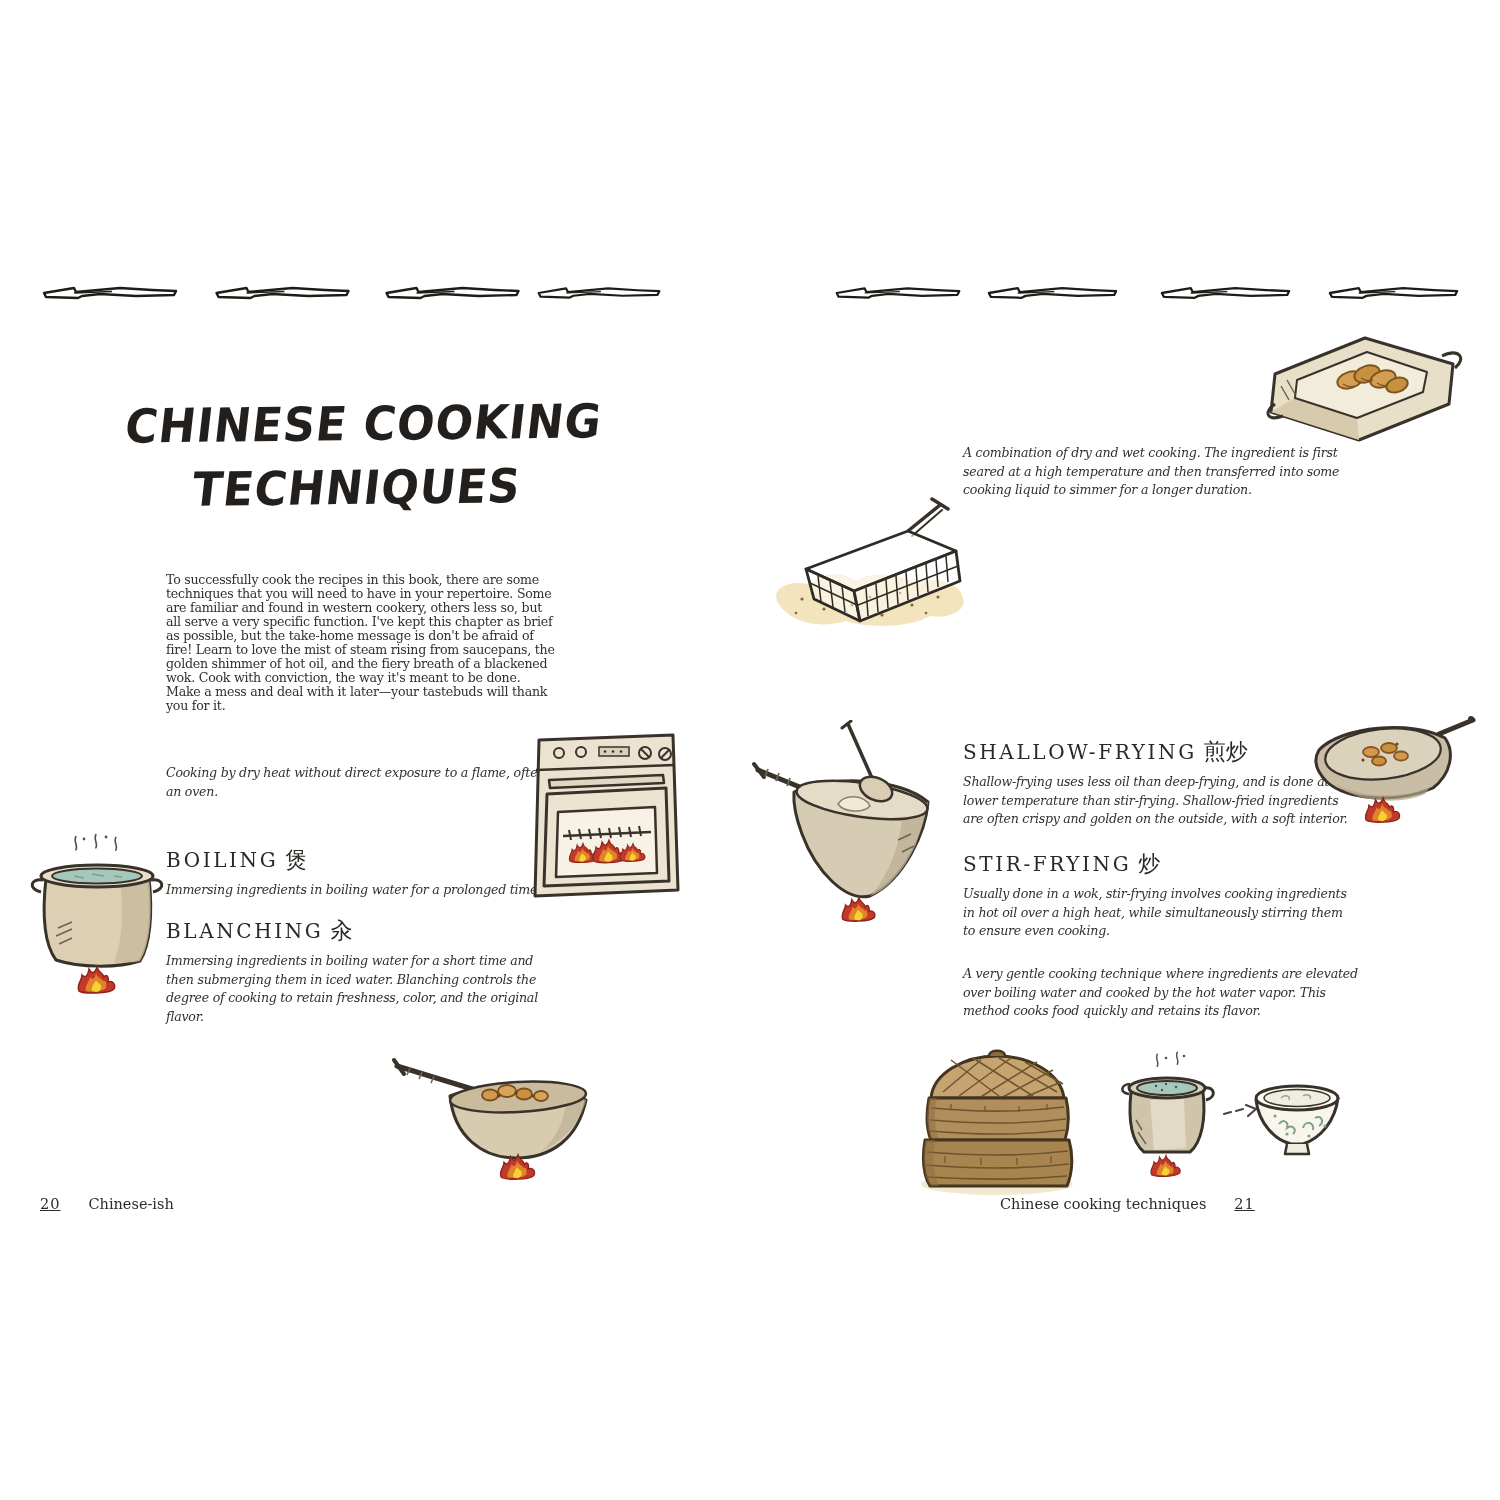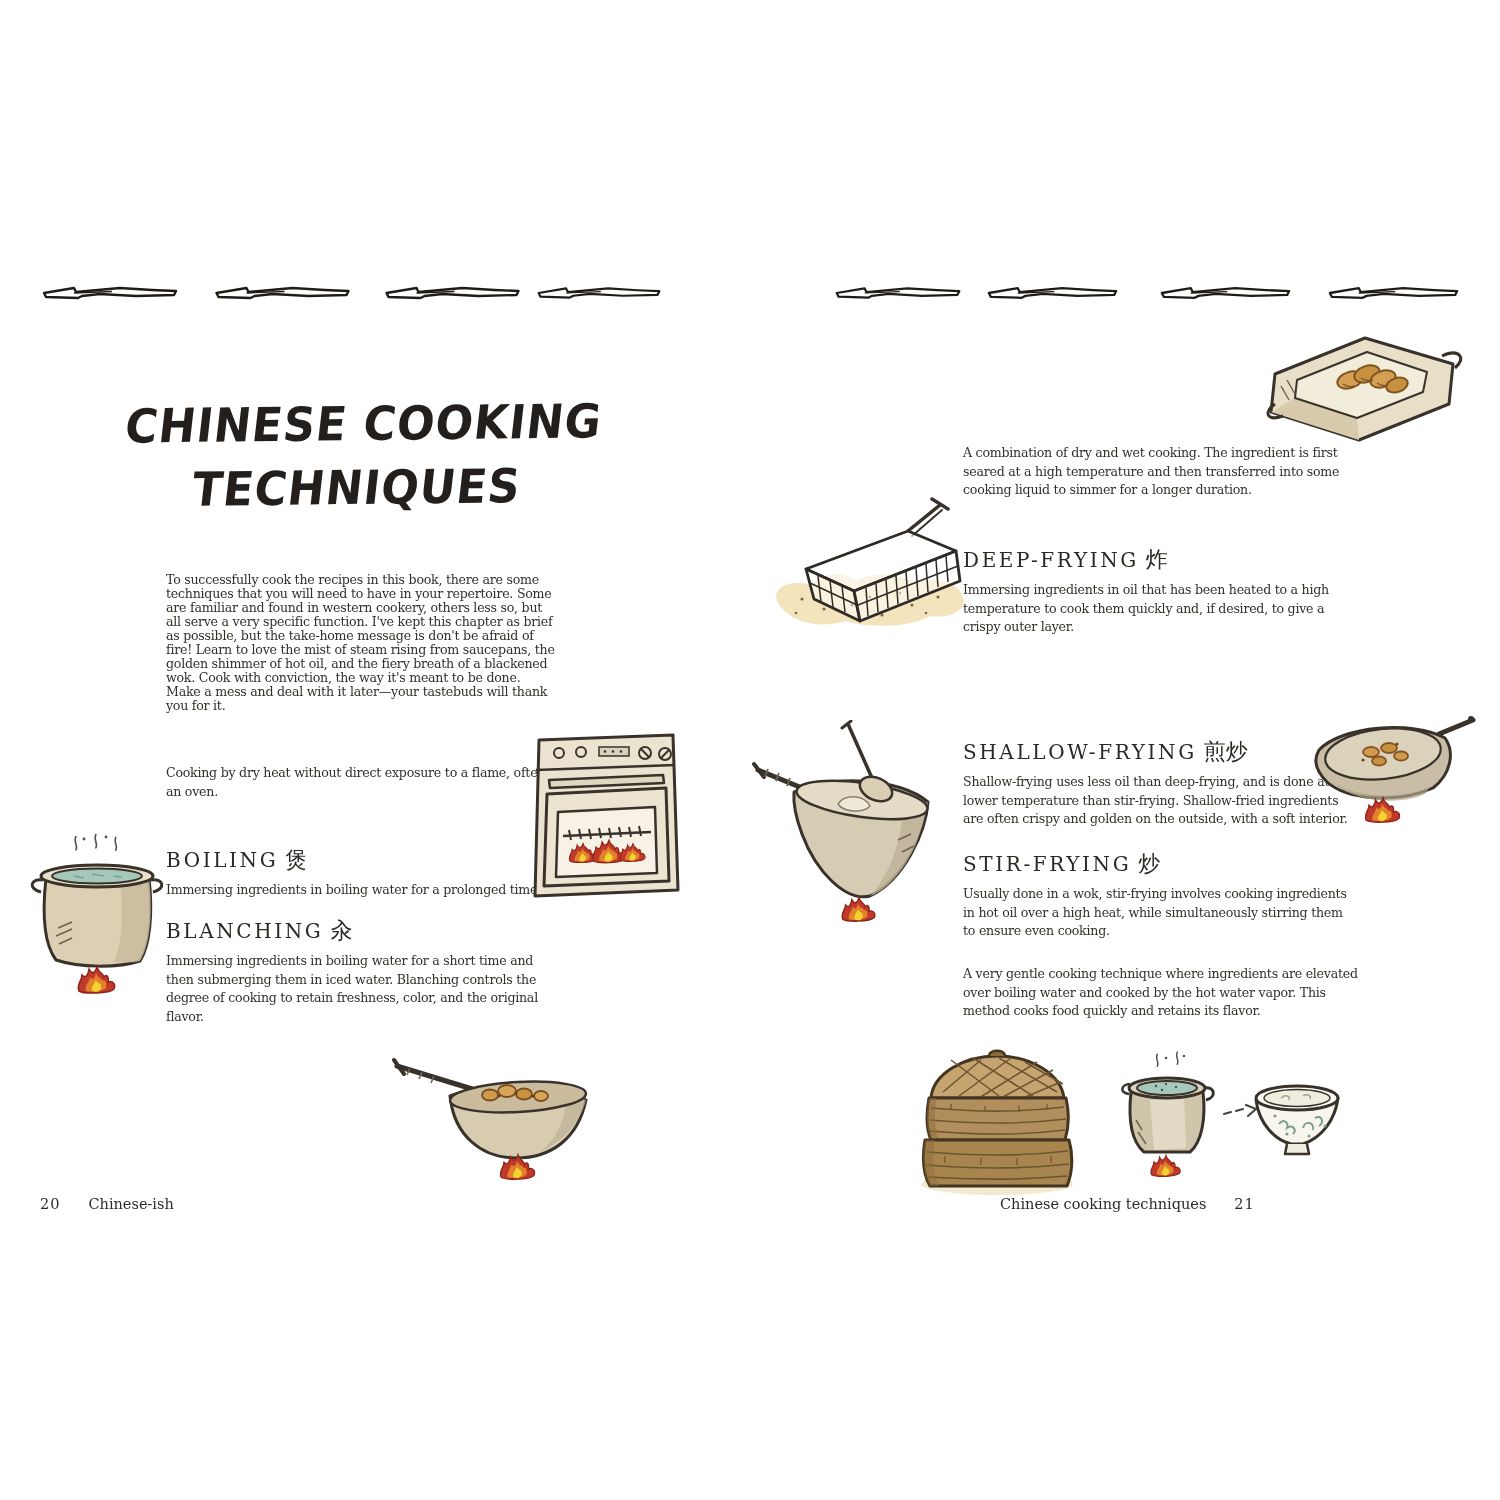--- a/index.html
+++ b/index.html
@@ -17,24 +17,24 @@
   }
   .intro{
     left:166px;top:573px;width:392px;
     font-size:12.6px;line-height:14px;letter-spacing:-0.25px;color:#33302a;
   }
   .section .sec-head{
     font-size:20px;letter-spacing:2.6px;color:#2c2823;white-space:nowrap;
   }
   .section .hanzi{font-size:22px;letter-spacing:0;margin-left:7px;}
   .section .sec-desc{
-    margin-top:6px;font-size:12.6px;line-height:18.5px;letter-spacing:-0.25px;color:#33302a;
+    margin-top:6px;font-size:12.6px;line-height:18.5px;letter-spacing:-0.25px;color:#33302a;font-style:italic;
   }
   .footer{font-size:14.5px;color:#2e2a25;}
-  .footer .pnum{letter-spacing:1px;}
+  .footer .pnum{letter-spacing:1px;text-decoration:underline;}
   .footer .ftitle{margin-left:28px;margin-top:40px;}
   .footer-right{}
   .footer-right .ftitle{margin-left:0;margin-right:28px;}
   svg{display:block;}
 </style>
 </head>
 <body>
 
 <div id="spread">
 
@@ -189,24 +189,20 @@
     <path d="M96,56 q6,4 12,2 M114,50 q6,4 12,2 M130,55 q6,4 11,2" stroke="#7e541f" stroke-width="1.4" fill="none"></path>
     <path d="M195,28 C212,20 220,30 208,40" fill="none" stroke="#38322b" stroke-width="3"></path>
     <path d="M36,88 C20,94 16,84 28,76" fill="none" stroke="#38322b" stroke-width="3"></path>
     <path d="M34,58 l8,14 M40,52 l8,14" stroke="#6f6452" stroke-width="1.5"></path>
   </svg>
 
   <div class="abs section" style="left:963px;top:438px;width:395px">
     <div class="sec-desc">A combination of dry and wet cooking. The ingredient is first seared at a high temperature and then transferred into some cooking liquid to simmer for a longer duration.</div>
   </div>
 
-  <div class="abs section" style="left:963px;top:545px;width:395px">
-    <div class="sec-head"><span>DEEP-FRYING</span><span class="hanzi">炸</span></div>
-    <div class="sec-desc">Immersing ingredients in oil that has been heated to a high temperature to cook them quickly and, if desired, to give a crispy outer layer.</div>
-  </div>
 
 
   <div class="abs section" style="left:963px;top:737px;width:395px">
     <div class="sec-head"><span>SHALLOW-FRYING</span><span class="hanzi">煎炒</span></div>
     <div class="sec-desc">Shallow-frying uses less oil than deep-frying, and is done at a lower temperature than stir-frying. Shallow-fried ingredients are often crispy and golden on the outside, with a soft interior.</div>
   </div>
 
   <div class="abs section" style="left:963px;top:849px;width:395px">
     <div class="sec-head"><span>STIR-FRYING</span><span class="hanzi">炒</span></div>
     <div class="sec-desc">Usually done in a wok, stir-frying involves cooking ingredients in hot oil over a high heat, while simultaneously stirring them to ensure even cooking.</div>

